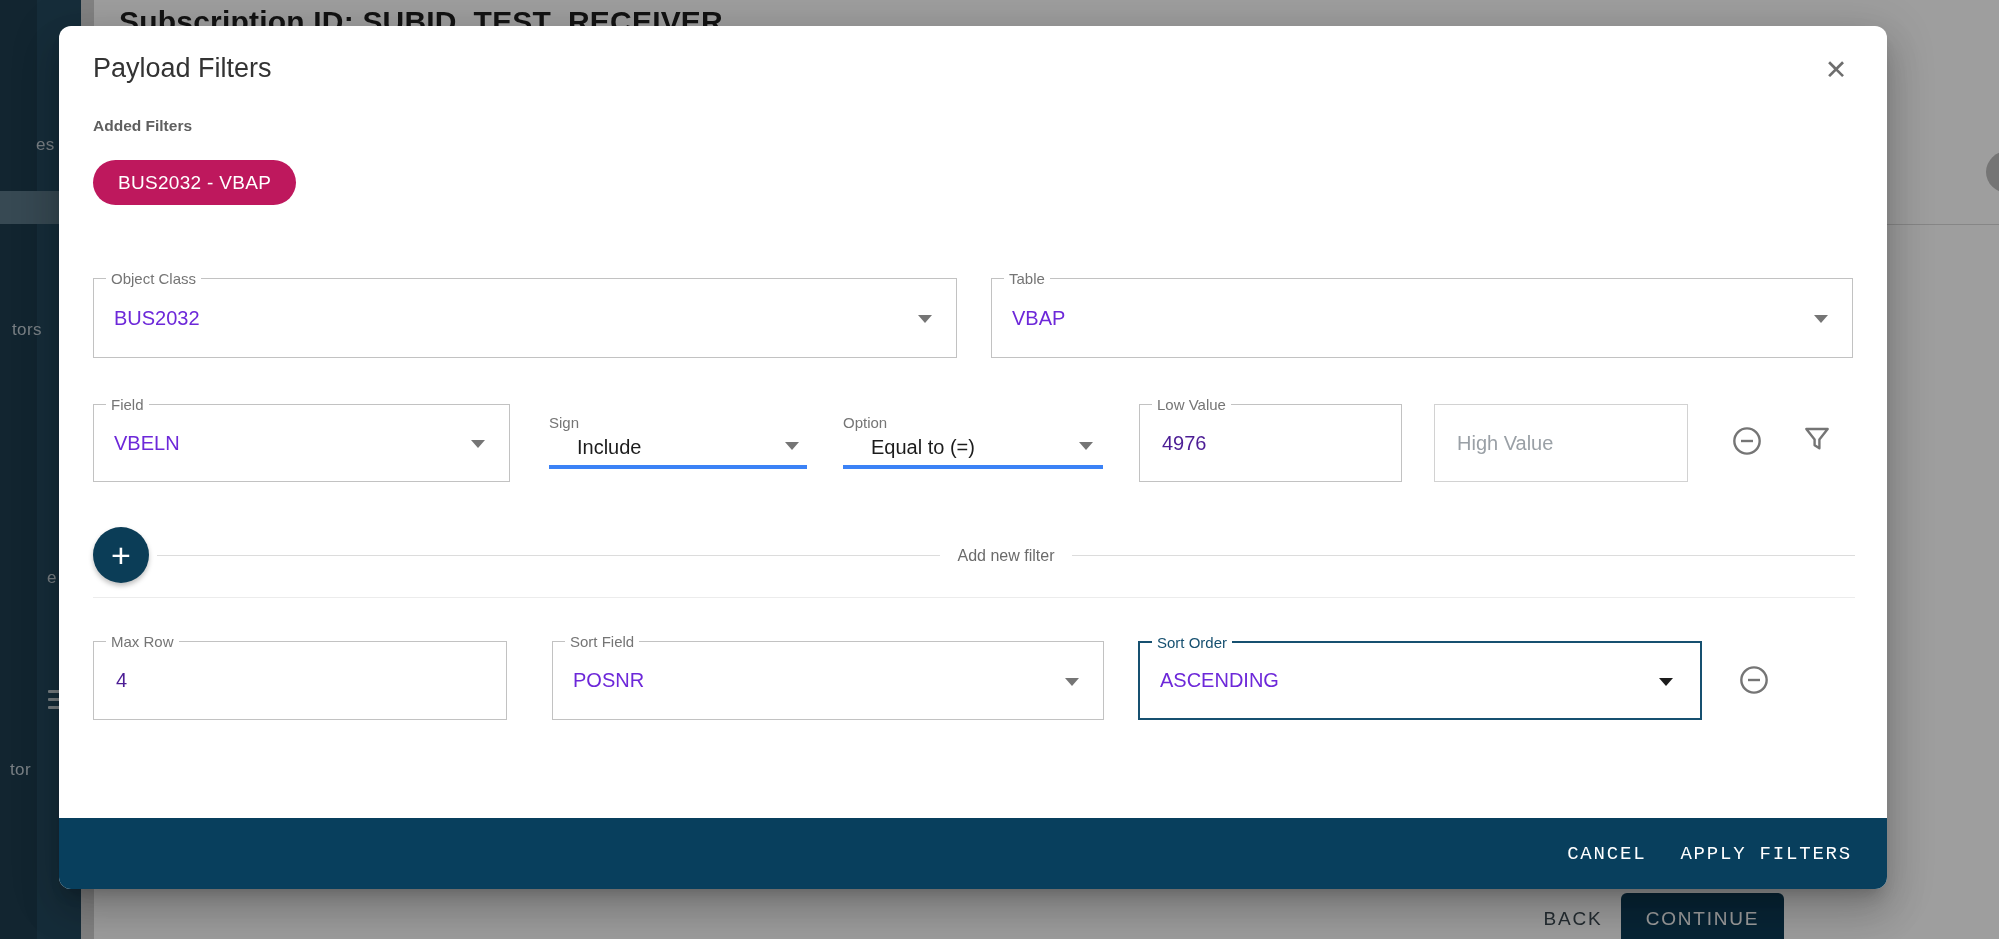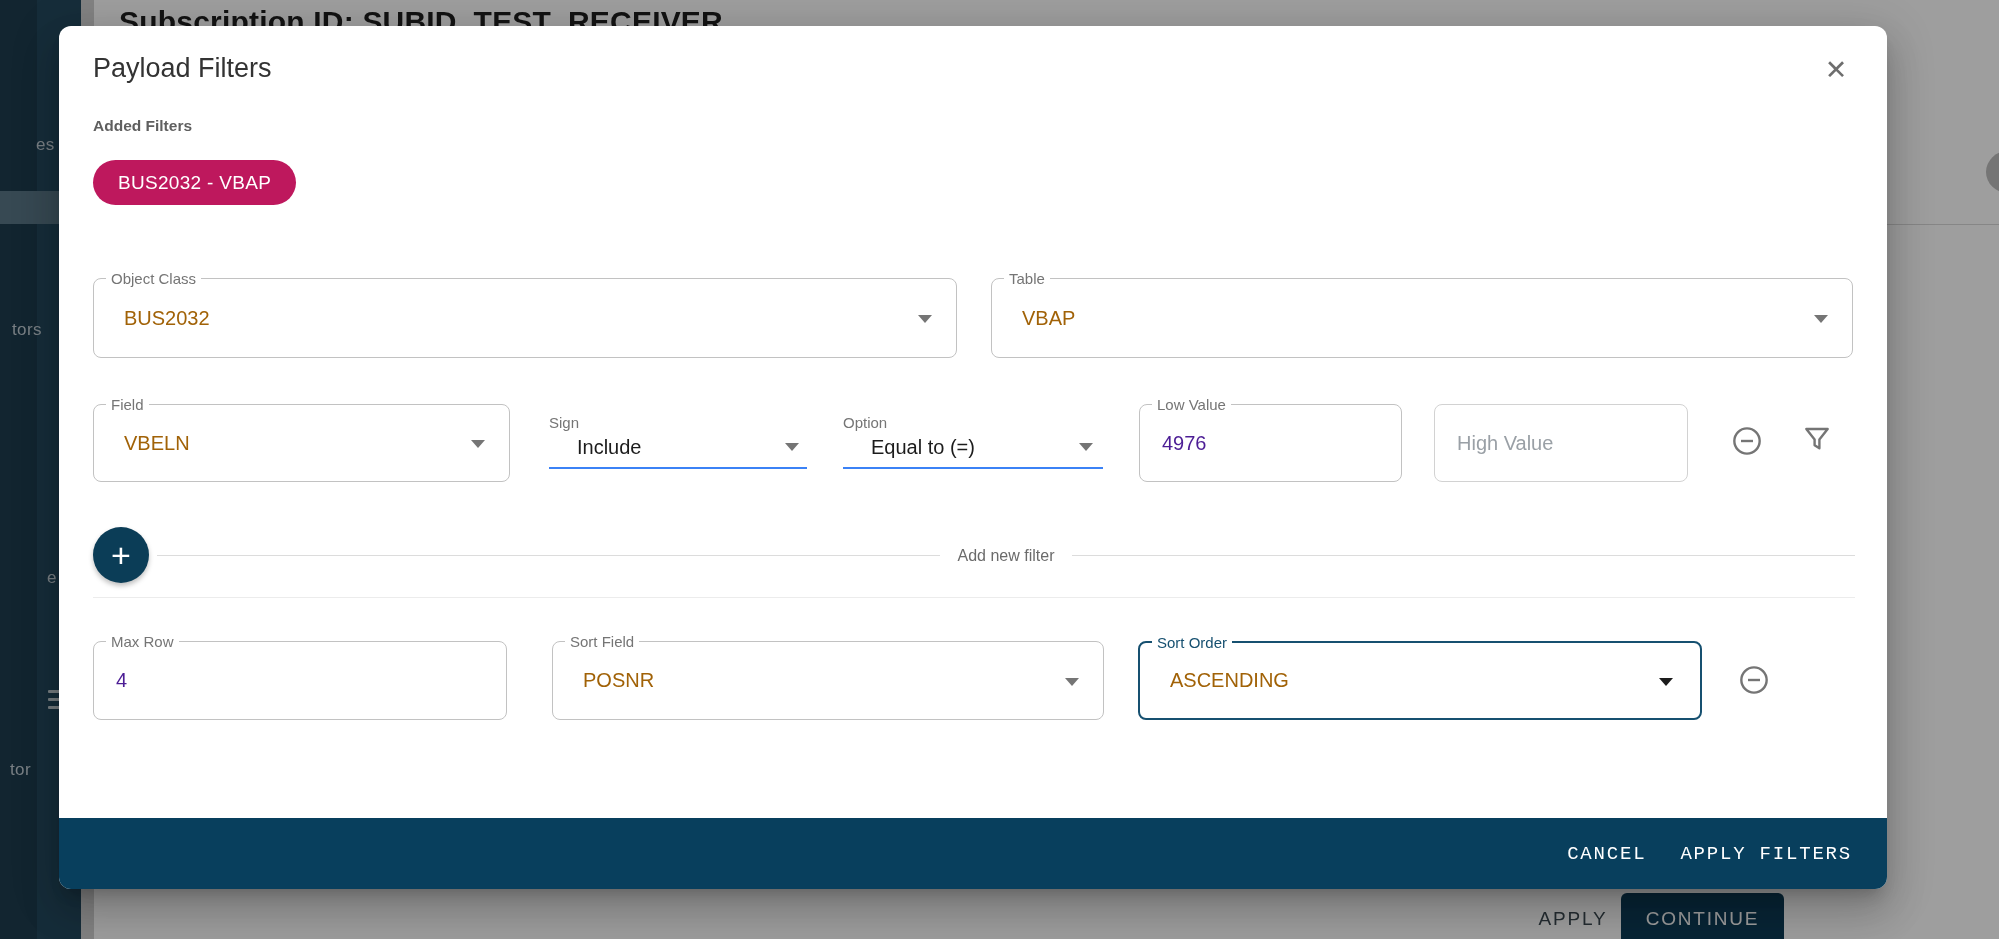--- a/index.html
+++ b/index.html
@@ -44,37 +44,37 @@
   .dlg-title { position:absolute; left:34px; top:27px; font-size:27px; color:#333333; }
   .dlg-close { position:absolute; left:1757px; top:25px; width:40px; height:38px; background:none;
     border:none; cursor:pointer; color:#6e6e6e; font-size:27px; line-height:36px; text-align:center;
     font-family:inherit; }
   .added-filters { position:absolute; left:34px; top:91px; font-size:15.5px; font-weight:700; color:#5f5f5f; }
   .chip { position:absolute; left:34px; top:134px; height:45px; padding:0 25px; border-radius:23px;
     background:#be185d; color:#ffffff; font-size:19px; display:flex; align-items:center;
     letter-spacing:.3px; cursor:pointer; border:none; font-family:inherit; }
 
   
-  .outlined { position:absolute; border:1px solid #c2c2c2; border-radius:8px; background:#fff; cursor:pointer; }
+  .outlined { position:absolute; border:1px solid #c2c2c2; border-radius:0; background:#fff; cursor:pointer; }
   .outlined.focused { border:2px solid #165070; }
   .notch { position:absolute; top:-9px; left:12px; background:#ffffff; padding:0 5px;
     font-size:15px; line-height:17px; color:#757575; white-space:nowrap; }
   .outlined.focused .notch { color:#165070; font-weight:500; }
-  .o-value { position:absolute; left:30px; top:0; bottom:0; display:flex; align-items:center;
-    font-size:20px; color:#a16207; white-space:nowrap; }
+  .o-value { position:absolute; left:20px; top:0; bottom:0; display:flex; align-items:center;
+    font-size:20px; color:#6d28d9; white-space:nowrap; }
   .tri { position:absolute; top:50%; margin-top:-3px; width:0; height:0;
     border-left:7px solid transparent; border-right:7px solid transparent; border-top:8px solid #757575; }
   .tri.dark { border-top-color:#1c1c1c; }
   .o-input { position:absolute; inset:0; border:none; outline:none; background:transparent;
     padding:0 0 0 22px; font-family:inherit; font-size:20px; color:#4c1d95; border-radius:8px; }
   .o-input::placeholder { color:#9aa0a6; }
   .hv { border-color:#d2d2d2; }
 
   
-  .std { position:absolute; border-bottom:2px solid #3b82f6; cursor:pointer; }
+  .std { position:absolute; border-bottom:4px solid #3b82f6; cursor:pointer; }
   .std-label { display:block; font-size:15px; color:#757575; line-height:16px; }
   .std-value { display:block; margin-top:5px; font-size:20px; color:#1c1c1c; white-space:nowrap;margin-left:28px; }
 
   
   .icon-btn { position:absolute; width:32px; height:32px; background:none; border:none; padding:0; cursor:pointer; }
   .icon-btn svg { display:block; }
 
   
   .fab { position:absolute; left:34px; top:501px; width:56px; height:56px; border-radius:50%;
     background:#0b3d57; border:none; color:#ffffff; font-size:34px; font-weight:300; line-height:52px;
@@ -95,21 +95,21 @@
 </head>
 <body>
 
 <div class="stage">
 
   <div class="bg-content">
     <div class="page-heading">Subscription ID: SUBID_TEST_RECEIVER</div>
     <div class="bg-divider"></div>
     <div class="bg-circle"></div>
     <div class="scroll-strip"></div>
-    <button class="back-btn">APPLY</button>
+    <button class="back-btn">BACK</button>
     <button class="continue-btn">CONTINUE</button>
   </div>
 
   <div class="sidebar">
     <div class="sidebar-rail"></div>
     <div class="sidebar-highlight"></div>
     <div class="side-frag frag-0">es</div>
     <div class="side-frag frag-1">tors</div>
     <div class="side-frag frag-2">e</div>
     <div class="side-menu-icon">

